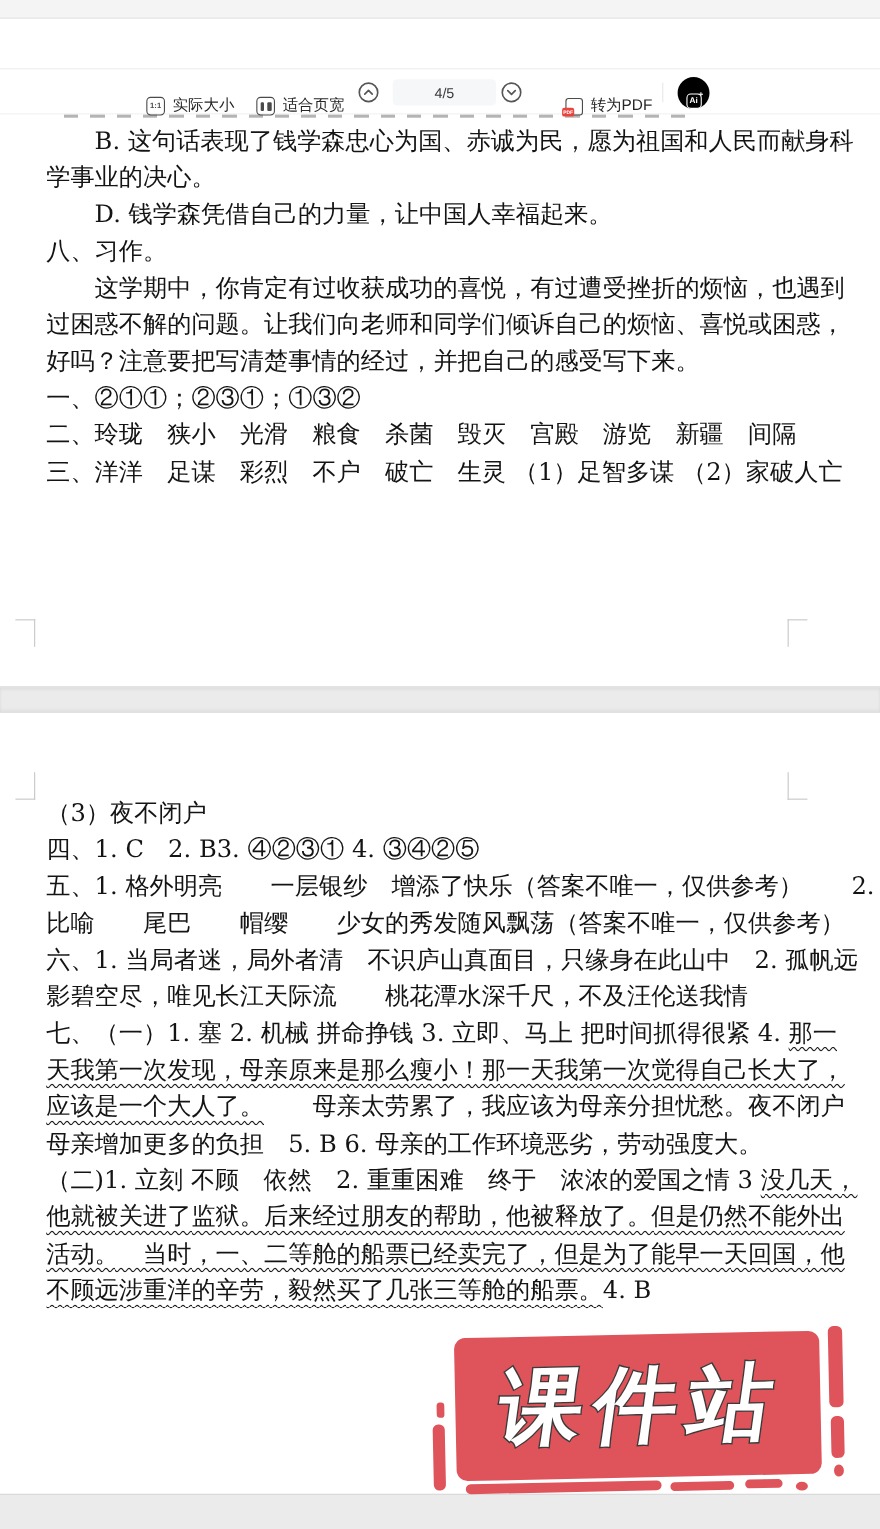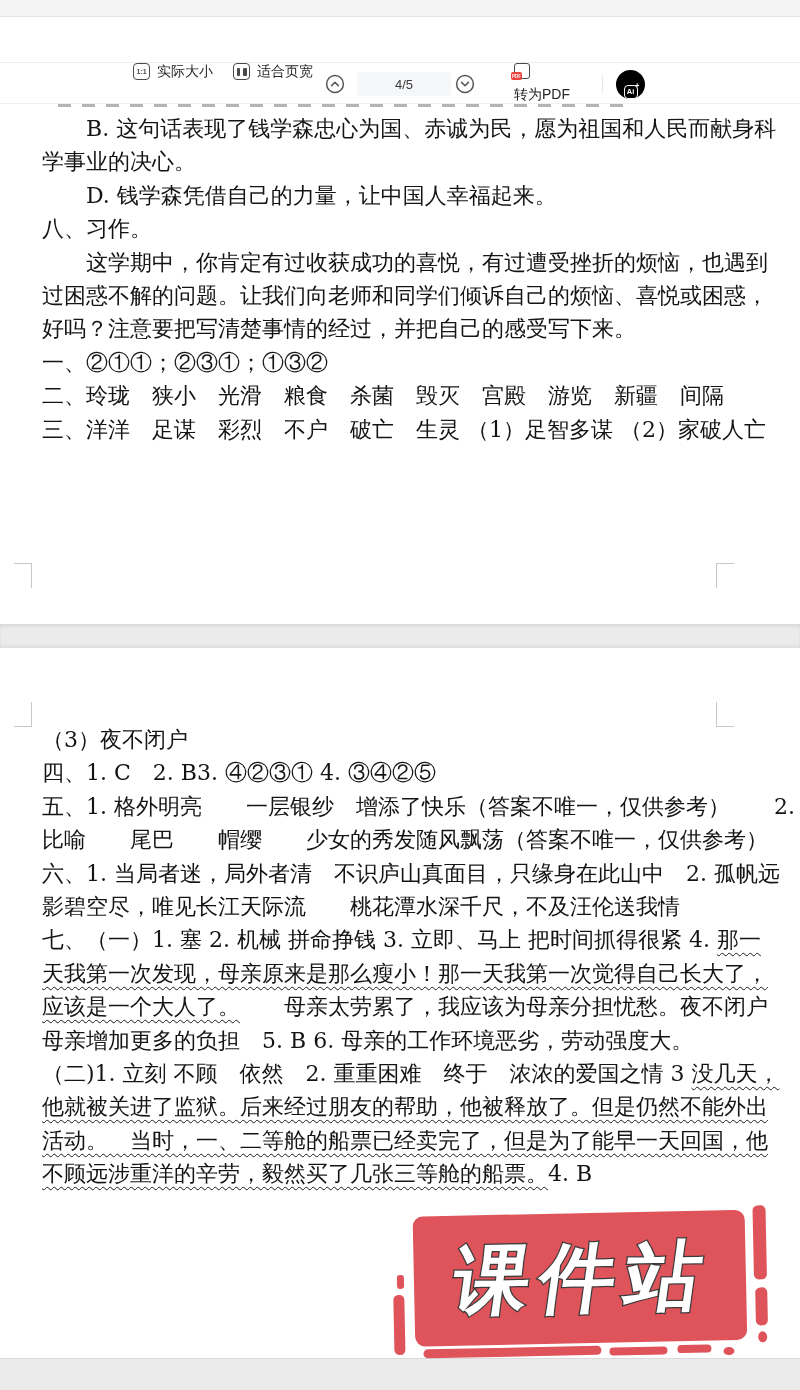--- a/index.html
+++ b/index.html
@@ -7,23 +7,23 @@
   body { font-family:"Liberation Sans", sans-serif; background:#fff; }
   #root { position:relative; width:800px; height:1390px; overflow:hidden; background:#fff; }
 
   
   .top-strip { position:absolute; left:0; top:0; width:800px; height:17px;
     background:#f4f4f4; border-bottom:1px solid #e3e3e3; }
   .blank-bar { position:absolute; left:0; top:18px; width:800px; height:44px; background:#fff; }
 
   .toolbar { position:absolute; left:0; top:62px; width:800px; height:42px; background:#fff;
     border-top:1px solid #ededed; border-bottom:1px solid #f1f1f1; z-index:30; }
-  .tb-item { position:absolute; top:0; height:42px; display:flex; align-items:flex-start; gap:7px;
+  .tb-item { position:absolute; top:0; height:42px; display:flex; align-items:flex-end; gap:7px;
     color:#262626; font-size:14px; cursor:pointer; }
-  .tb-actual { left:133px; } .tb-fit { left:233px; } .tb-pdf { left:514px;flex-direction:column; }
+  .tb-actual { left:133px; } .tb-fit { left:233px; } .tb-pdf { left:514px; }
 
   .sq-icon { width:17px; height:17px; border:1.6px solid #4a4a4a; border-radius:4px;
     display:flex; align-items:center; justify-content:center; flex:none; }
   .sq-icon .oo { font-size:7px; font-weight:bold; color:#4a4a4a; letter-spacing:0; line-height:1; }
   .fit-inner { display:flex; gap:3px; }
   .fit-inner i { display:block; width:3.5px; height:8px; background:#4a4a4a; border-radius:1px; }
 
   .chev { position:absolute; top:11px; width:20px; height:20px; cursor:pointer; }
   .chev-up { left:325px; } .chev-down { left:455px; }
 

